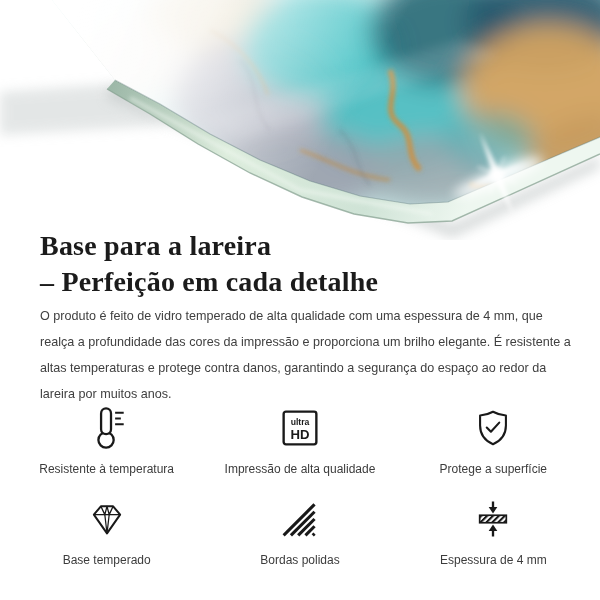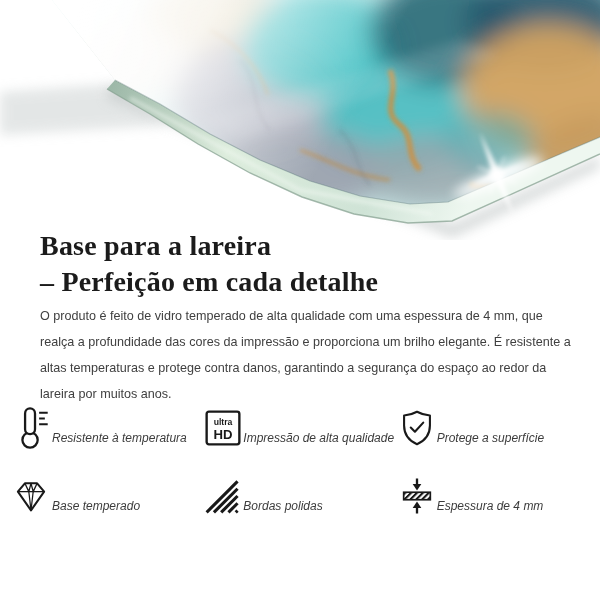--- a/index.html
+++ b/index.html
@@ -17,23 +17,23 @@
 
   .desc {
     position: absolute; left: 40px; top: 303px; width: 540px;
     font-size: 12.6px; line-height: 26px; color: #404040;
   }
 
   .features {
     position: absolute; left: 10px; top: 402px; width: 580px;
     display: grid; grid-template-columns: repeat(3, 1fr); row-gap: 16px;
   }
-  .feature { display: flex; align-items: center; }
+  .feature { display: flex; flex-direction: column; align-items: center; }
   .ficon { height: 52px; display: flex; align-items: center; justify-content: center; }
-  .flabel { margin-top: 20px; font-size: 12px; line-height: 15px; color: #3c3c3c; text-align: center; font-style: italic; }
+  .flabel { margin-top: 8px; font-size: 12px; line-height: 15px; color: #3c3c3c; text-align: center; }
 
   svg text { font-family: "Liberation Sans", sans-serif; }
 </style>
 </head>
 <body>
 
 <div>
 
   <div class="hero">
     <svg width="600" height="240" viewBox="0 0 600 240">

